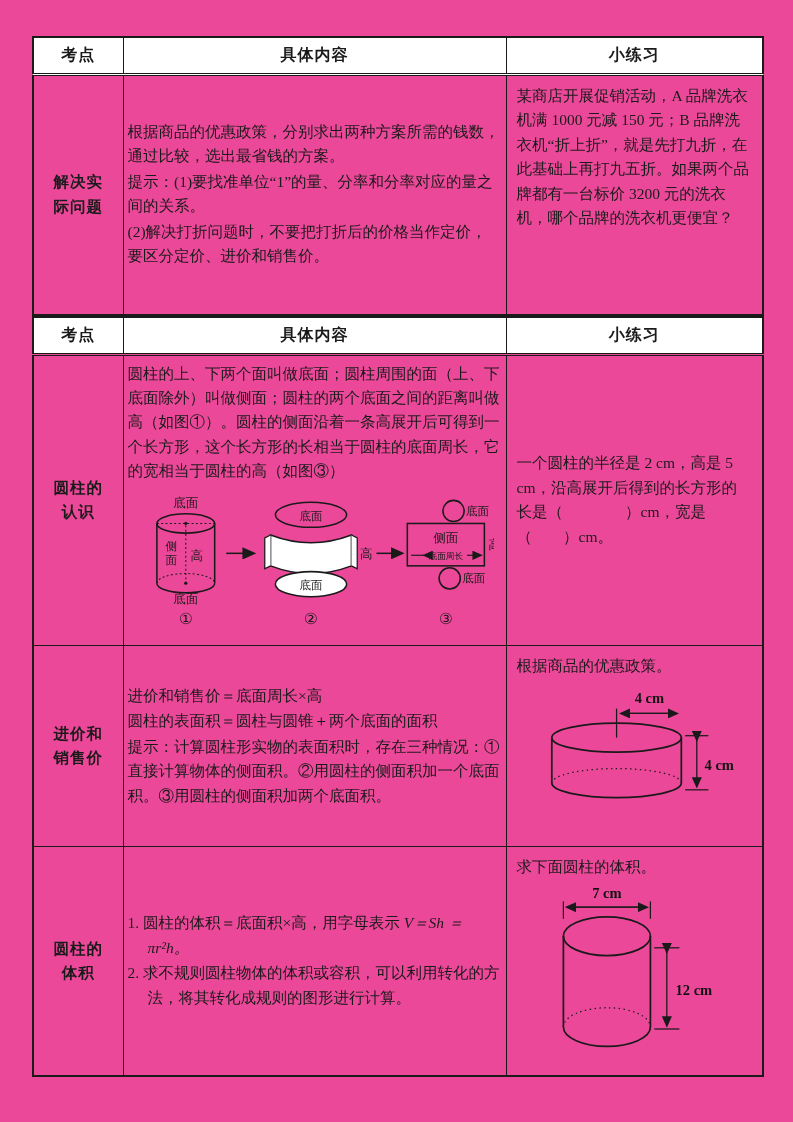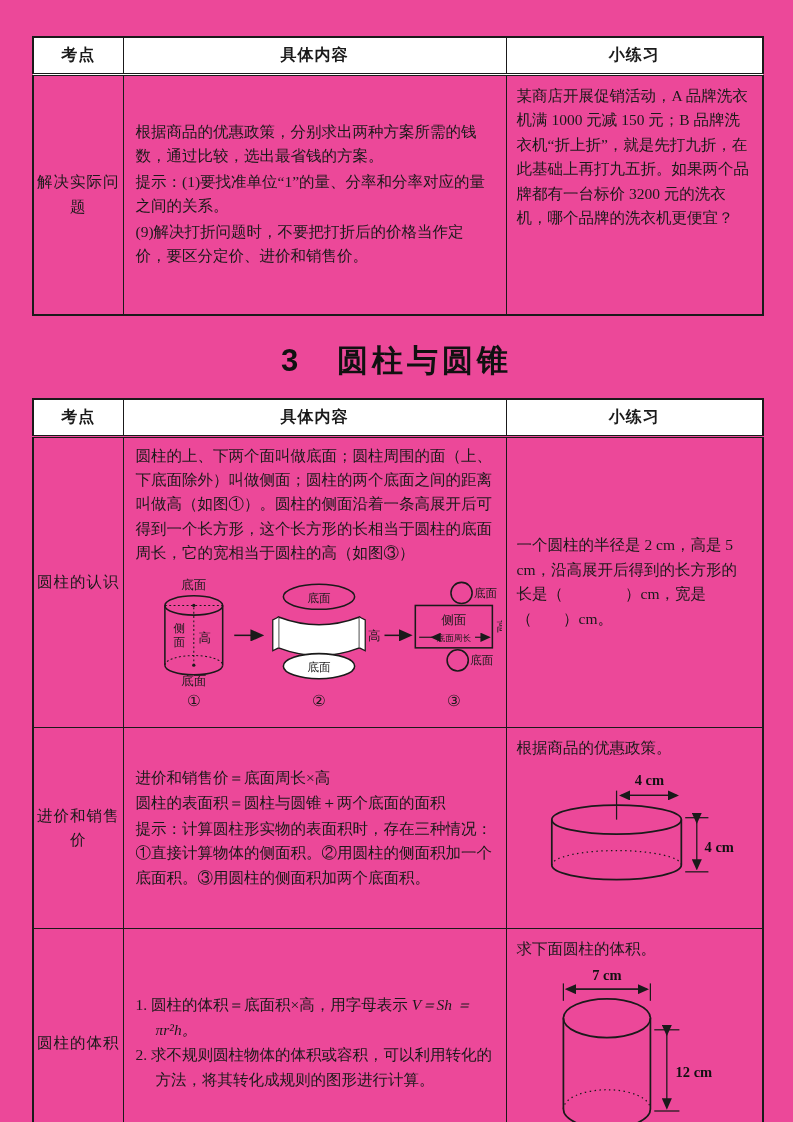--- a/index.html
+++ b/index.html
@@ -6,23 +6,23 @@
   body{width:793px;height:1122px;font-family:"Liberation Serif",serif;color:#1a1a1a;}
   .page{position:relative;width:793px;height:1122px;overflow:hidden;background:#ec4899;}
 
   table.tbl{border-collapse:collapse;table-layout:fixed;width:730px;margin-left:32px;
             border:2px solid #1a1a1a;}
   table.t1{margin-top:36px;}
   table.t2{margin-top:0;}
   .tbl th{font-family:"Liberation Sans",sans-serif;font-weight:bold;font-size:16px;
           border:1px solid #1a1a1a;border-bottom:3px double #1a1a1a;height:33px;
           background:#fff;letter-spacing:1px;}
-  .tbl td{border:1px solid #1a1a1a;font-size:15.5px;line-height:1.58;padding:6px 12px;
+  .tbl td{border:1px solid #1a1a1a;font-size:15.5px;line-height:1.58;padding:6px 4px;
           vertical-align:middle;}
-  td.topic{ text-align:center;padding:0 0;font-size:15.5px;letter-spacing:1px;}
+  td.topic{ text-align:center;padding:0 12px;font-size:15.5px;letter-spacing:1px;font-weight:bold;}
   td.vtop{vertical-align:top;}
   td.content p{margin:0 0 1px 0;}
   td.practice{padding:8px 10px;}
   .li{margin:0;padding-left:20px;text-indent:-20px;}
   .formula{font-style:italic;font-family:"Liberation Serif",serif;}
   .t1 tr.bodyrow{height:240px;}
   .t2 tr.r1{height:264px;}
   .t2 tr.r2{height:189px;}
   .t2 tr.r3{height:187px;}
 
@@ -53,28 +53,27 @@
         <th>具体内容</th>
         <th>小练习</th>
       </tr>
     </thead>
     <tbody>
       <tr class="bodyrow">
         <td class="topic">解决实际问题</td>
         <td class="content">
           <p>根据商品的优惠政策，分别求出两种方案所需的钱数，通过比较，选出最省钱的方案。</p>
           <p>提示：(1)要找准单位“1”的量、分率和分率对应的量之间的关系。</p>
-          <p>(9)解决打折问题时，不要把打折后的价格当作定价，要区分定价、进价和销售价。</p>
+          <p>(2)解决打折问题时，不要把打折后的价格当作定价，要区分定价、进价和销售价。</p>
         </td>
         <td class="practice vtop">某商店开展促销活动，A 品牌洗衣机满 1000 元减 150 元；B 品牌洗衣机“折上折”，就是先打九折，在此基础上再打九五折。如果两个品牌都有一台标价 3200 元的洗衣机，哪个品牌的洗衣机更便宜？</td>
       </tr>
     </tbody>
   </table>
 
-  <h1 class="title">3　圆柱与圆锥</h1>
 
   <table class="tbl t2">
     <colgroup>
         <col style="width:90px">
         <col style="width:383px">
         <col style="width:257px">
       </colgroup>
     <thead>
       <tr>
         <th>考点</th>

